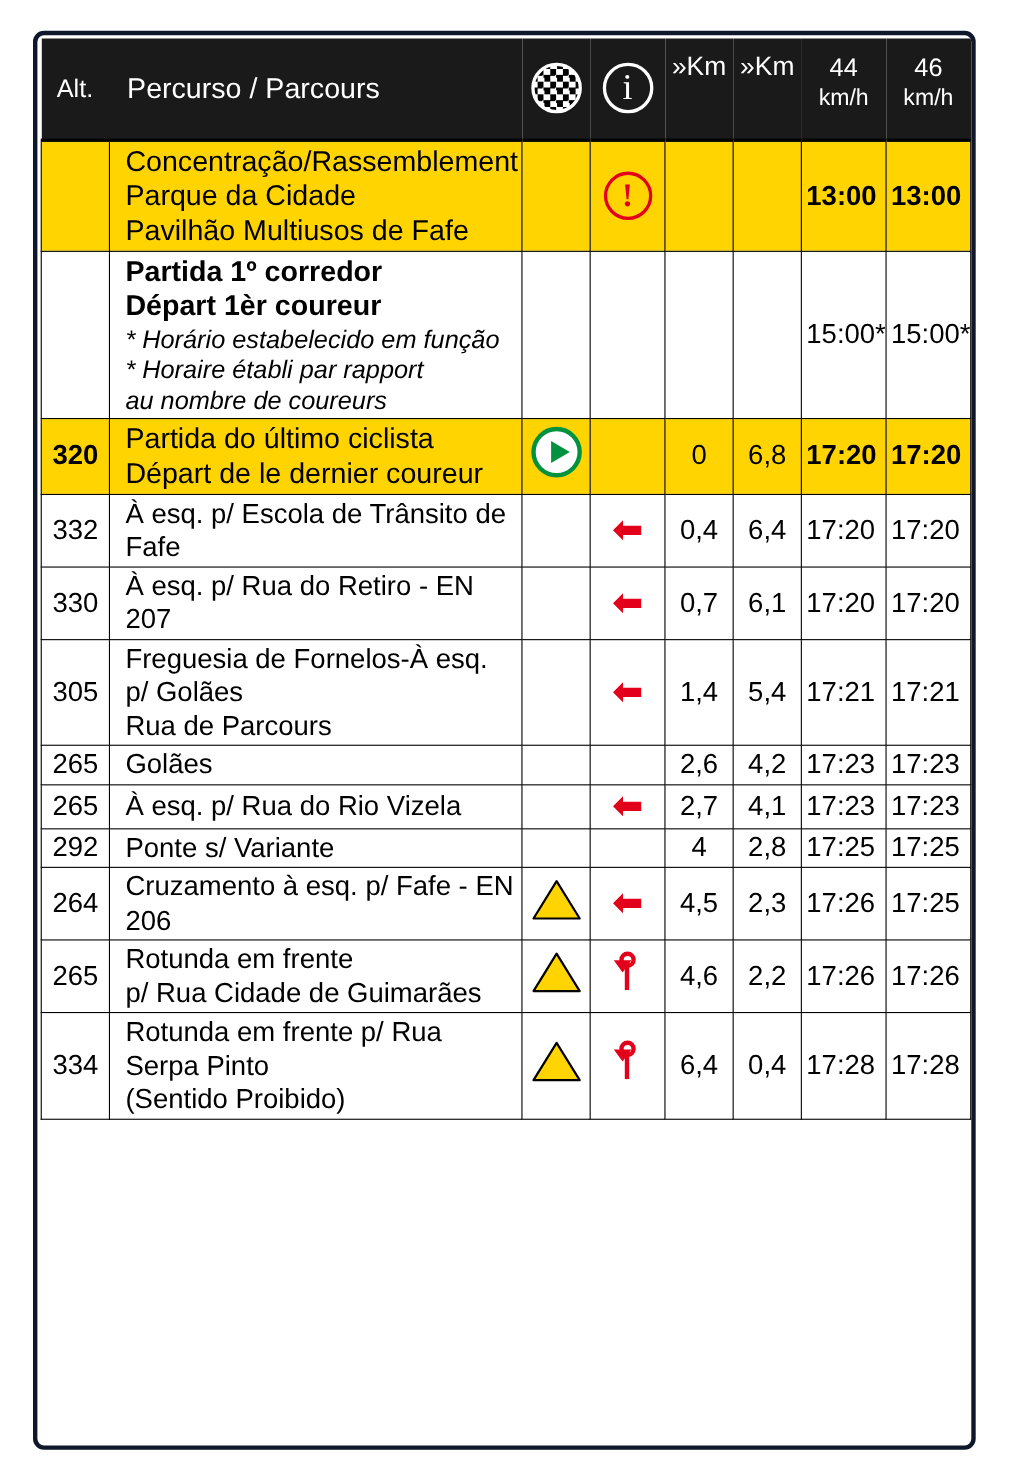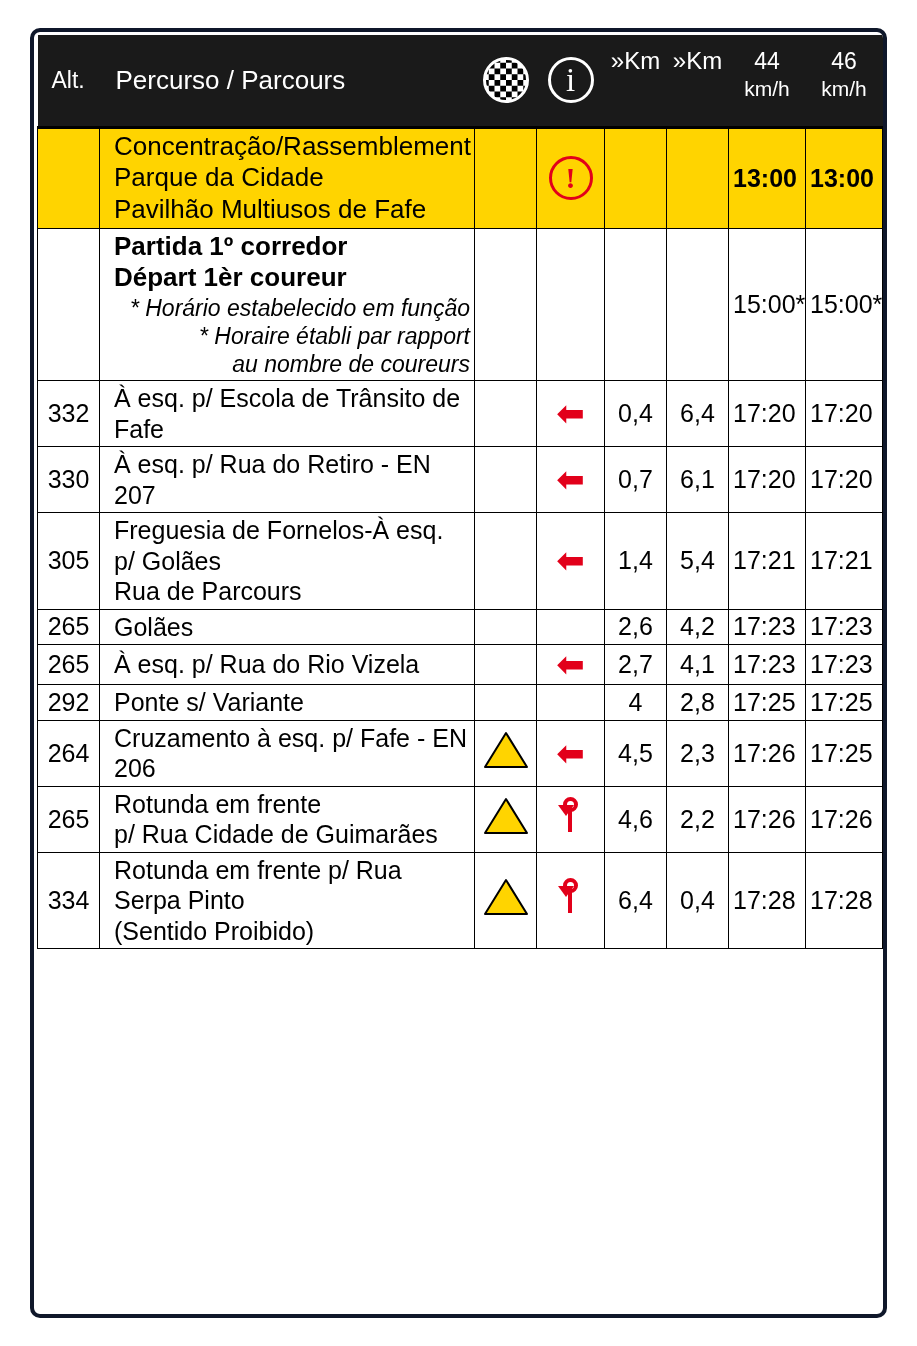--- a/index.html
+++ b/index.html
@@ -126,21 +126,21 @@
   td.km    { text-align: center; }
   td.tm    { text-align: left; margin-top: 11px; }
 
   tr.hl td { background: #FFD400; }
   tr.hl td.desc { font-weight: normal; font-size: 26px; }
   tr.hl td.alt  { font-weight: bold; }
   tr.hl td.tm   { font-weight: bold; }
   tr.hl td.km   { font-weight: normal; }
 
   tr.plain-bold td.desc .b { font-weight: bold; font-size: 26px; }
-  tr.plain-bold td.desc .it { font-style: italic; font-size: 23px; text-align: right; }
+  tr.plain-bold td.desc .it { font-style: italic; font-size: 23px; }
 
   
   .arrow {
     display: inline-block;
     font-size: 34px;
     line-height: 1;
     color: #E2001A;
     font-family: "DejaVu Sans", sans-serif;
     font-weight: bold;
   }
@@ -278,20 +278,33 @@
               <span class="line2 it">* Horaire établi par rapport</span>
               <span class="line2 it">au nombre de coureurs</span>
             </td>
             <td class="warn"></td>
             <td class="dir"></td>
             <td class="km"></td>
             <td class="km"></td>
             <td class="tm">15:00*</td>
             <td class="tm">15:00*</td>
           </tr>
+          <tr class="hl">
+            <td class="alt">320</td>
+            <td class="desc">
+              <span class="line2">Partida do último ciclista</span>
+              <span class="line2">Départ de le dernier coureur</span>
+            </td>
+            <td class="warn"><span class="start-ico"></span></td>
+            <td class="dir"></td>
+            <td class="km">0</td>
+            <td class="km">6,8</td>
+            <td class="tm">17:20</td>
+            <td class="tm">17:20</td>
+          </tr>
           <tr class="">
             <td class="alt">332</td>
             <td class="desc">
               <span class="line2">À esq. p/ Escola de Trânsito de Fafe</span>
             </td>
             <td class="warn"></td>
             <td class="dir"><span class="arrow">⬅</span></td>
             <td class="km">0,4</td>
             <td class="km">6,4</td>
             <td class="tm">17:20</td>

